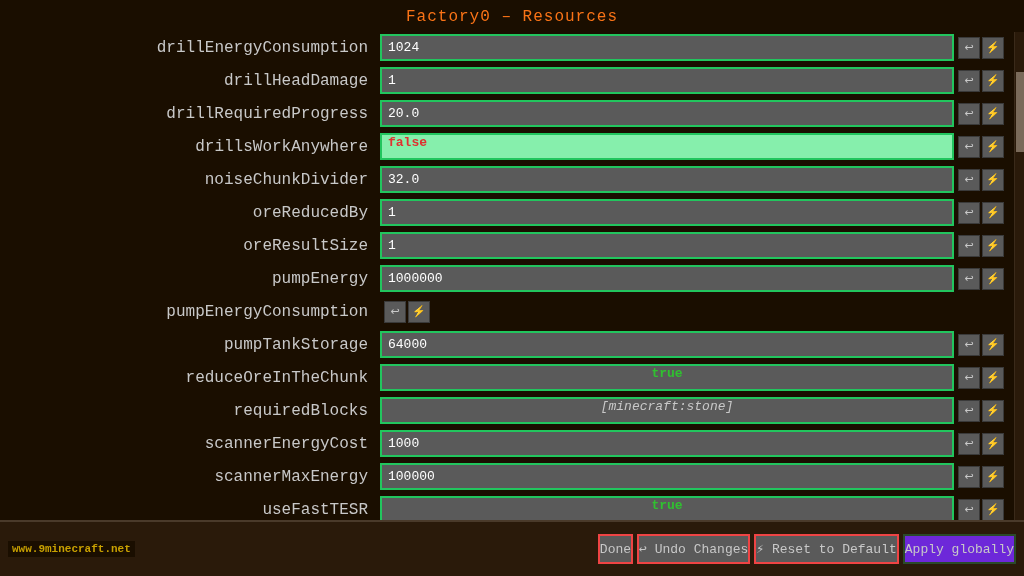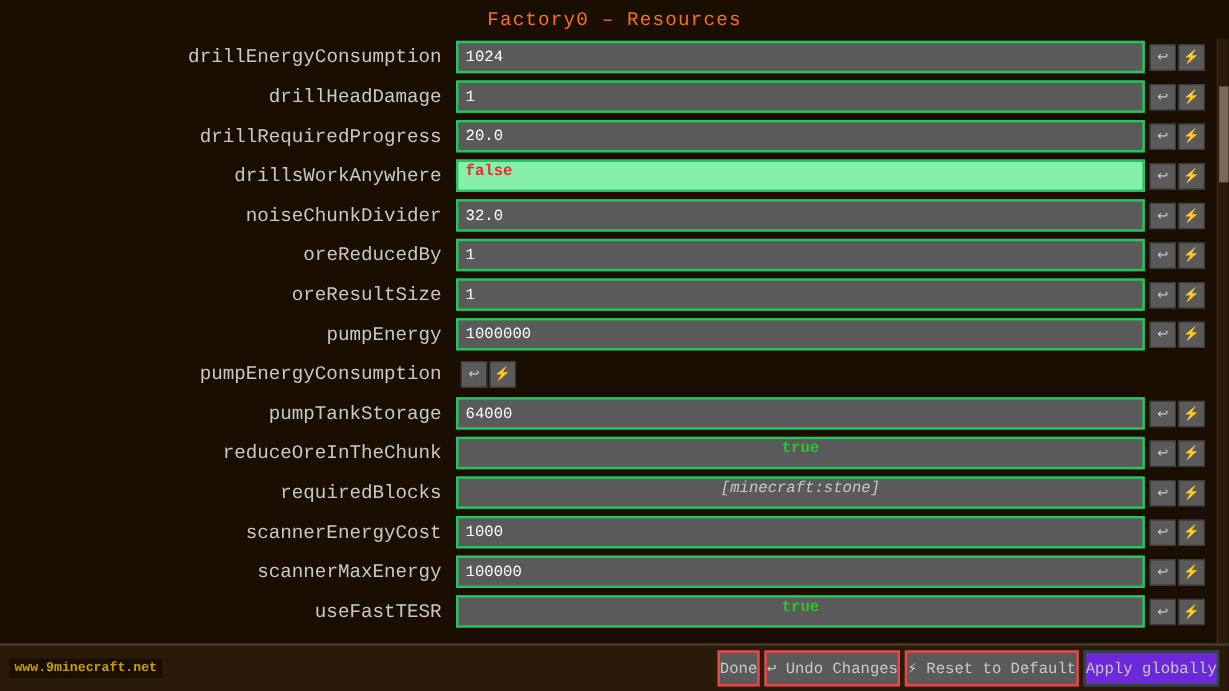--- a/index.html
+++ b/index.html
@@ -125,21 +125,21 @@
 
     .scrollbar-thumb {
       width: 8px;
       height: 80px;
       background: #7a6a5a;
       margin: 1px;
       margin-top: 40px;
     }
 
     .footer {
-      height: 40px;
+      height: 56px;
       background: #2a1a0a;
       border-top: 2px solid #4a3a2a;
       display: flex;
       align-items: center;
       padding: 0 8px;
       gap: 4px;
     }
 
     .footer-watermark {
       color: #c8a000;

